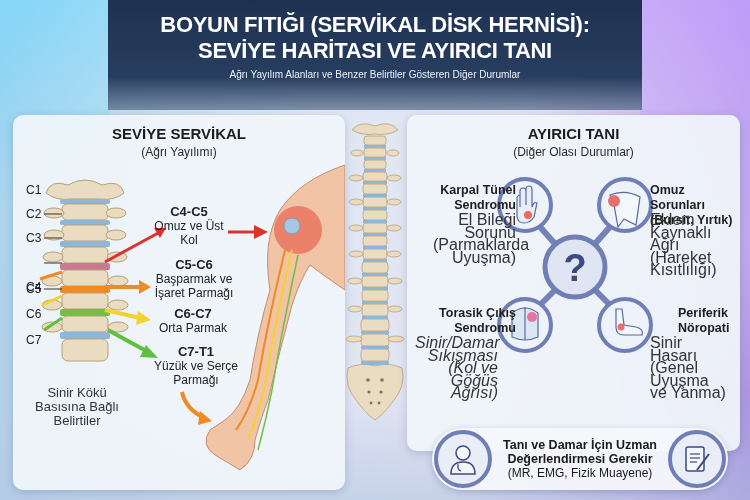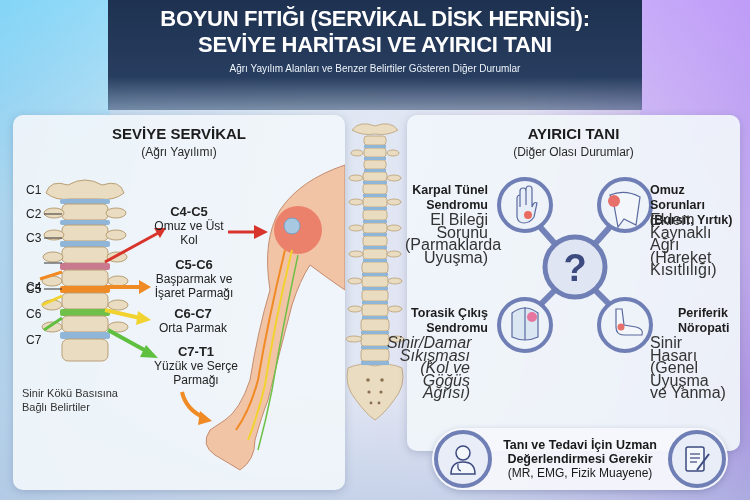--- a/index.html
+++ b/index.html
@@ -19,41 +19,41 @@
   }
   .floor {
     position: absolute; left: 0; bottom: 0; width: 750px; height: 110px;
     background: linear-gradient(180deg, rgba(200,215,235,0) 0%, rgba(175,195,225,0.55) 100%);
   }
   .header {
     position: absolute; left: 108px; top: 0; width: 534px; height: 110px;
     background: linear-gradient(180deg, #1e3150 0%, #283e60 70%, rgba(60,85,120,0.6) 100%);
     text-align: center; color: #fff;
   }
-  .header .t1 { font-weight: bold; font-size: 22px; margin-top: 6px; letter-spacing: -0.3px; line-height: 26px; }
+  .header .t1 { font-weight: bold; font-size: 22px; margin-top: 12px; letter-spacing: -0.3px; line-height: 26px; }
   .header .t2 { font-weight: bold; font-size: 22px; line-height: 26px; letter-spacing: -0.3px; }
   .header .sub { font-size: 10px; margin-top: 5px; color: #eef3fa; }
 
   .panel {
     position: absolute; background: rgba(240,245,250,0.93);
     border-radius: 10px; box-shadow: 0 2px 8px rgba(60,80,120,0.25);
   }
   .left-panel { left: 13px; top: 115px; width: 332px; height: 375px; }
   .right-panel { left: 407px; top: 115px; width: 333px; height: 336px; }
   .panel-title { position: absolute; width: 100%; text-align: center; font-weight: bold; font-size: 15px; color: #1c1c1c; }
   .panel-sub { position: absolute; width: 100%; text-align: center; font-size: 12px; color: #2a2a2a; }
 
   .clabel { position: absolute; font-size: 12px; color: #222; }
   .lvl { position: absolute; text-align: center; font-size: 12px; color: #222; line-height: 14px; }
   .lvl b { font-size: 13px; display: block; }
-  .note { position: absolute; left: 22px; top: 386px; width: 110px; font-size: 11px; color: #333; line-height: 14px; }
+  .note { position: absolute; left: 22px; top: 386px; width: 110px; text-align: center; font-size: 13px; color: #333; line-height: 14px; }
 
   .dd-title { position: absolute; font-weight: bold; font-size: 12.5px; color: #1d1d1d; line-height: 15px; }
   .dd-desc { position: absolute; font-size: 16px; color: #333; line-height: 12.5px; }
-  .right-align { text-align: right; }
+  .right-align { text-align: right; margin-left: 28px; }
 
   .bottom-pill {
     position: absolute; left: 432px; top: 428px; width: 296px; height: 62px;
     background: rgba(245,247,252,0.95); border-radius: 31px;
     box-shadow: 0 2px 6px rgba(60,80,120,0.3);
   }
   .pill-icon {
     position: absolute; top: 2px; width: 58px; height: 58px; border-radius: 50%;
     background: #e8edf7; border: 4px solid #6f7fb5;
     display: flex; align-items: center; justify-content: center;
@@ -324,21 +324,21 @@
 
 <div class="bottom-pill">
   <div class="pill-icon" style="left:2px;">
     <svg width="30" height="32" viewBox="0 0 30 32">
       <circle cx="15" cy="10" r="7" fill="#f3f6fb" stroke="#3c4a80" stroke-width="1.5"></circle>
       <path d="M3,31 Q3,19 15,19 Q27,19 27,31 Z" fill="#f3f6fb" stroke="#3c4a80" stroke-width="1.5"></path>
       <path d="M10,21 Q9,27 13,28" stroke="#3c4a80" stroke-width="1.2" fill="none"></path>
     </svg>
   </div>
   <div class="pill-text">
-    <div class="b">Tanı ve Tedavi İçin Uzman</div>
+    <div class="b">Tanı ve Damar İçin Uzman</div>
     <div class="b">Değerlendirmesi Gerekir</div>
     <div>(MR, EMG, Fizik Muayene)</div>
   </div>
   <div class="pill-icon" style="right:2px;">
     <svg width="28" height="30" viewBox="0 0 28 30">
       <rect x="3" y="3" width="18" height="24" rx="2" fill="#f3f6fb" stroke="#3c4a80" stroke-width="1.5"></rect>
       <line x1="7" y1="10" x2="17" y2="10" stroke="#3c4a80" stroke-width="1.2"></line>
       <line x1="7" y1="14" x2="17" y2="14" stroke="#3c4a80" stroke-width="1.2"></line>
       <line x1="7" y1="18" x2="14" y2="18" stroke="#3c4a80" stroke-width="1.2"></line>
       <line x1="14" y1="26" x2="26" y2="10" stroke="#3c4a80" stroke-width="2"></line>

